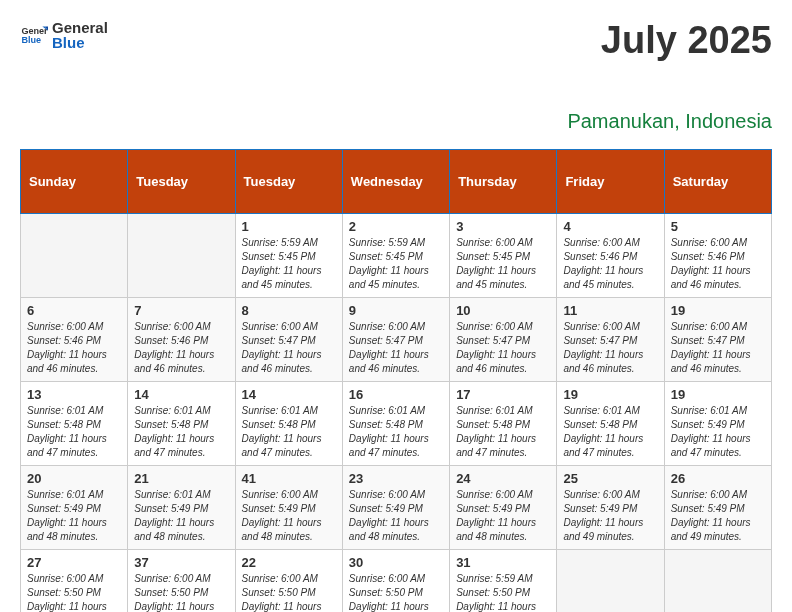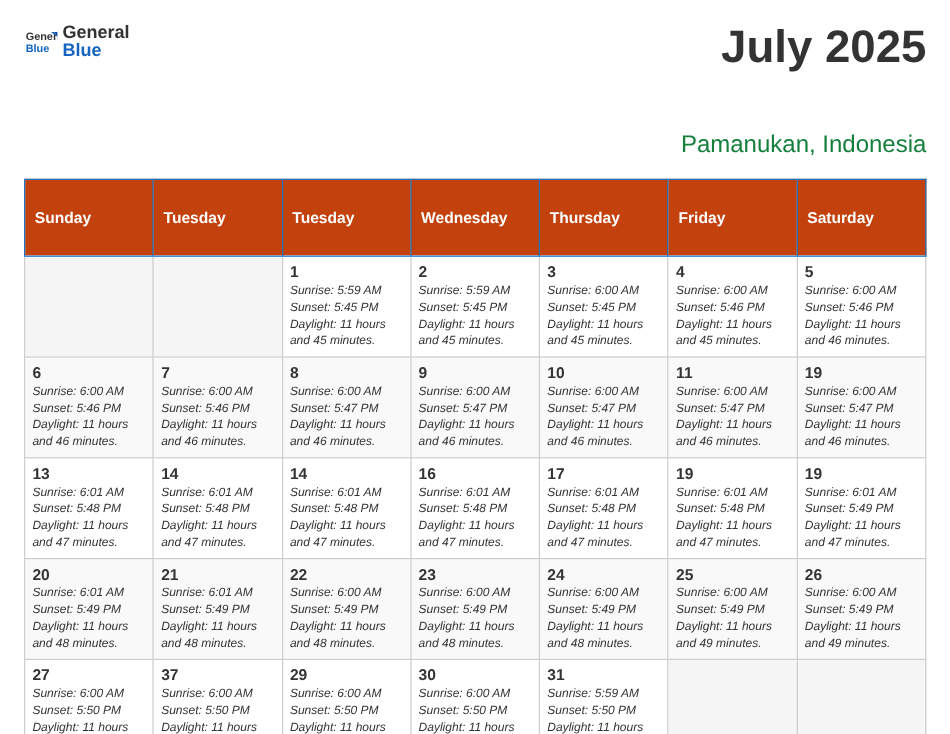--- a/index.html
+++ b/index.html
@@ -204,21 +204,21 @@
       <tr>
         <td>
           <span class="day-number">20</span>
           <div class="day-info">Sunrise: 6:01 AM<br>Sunset: 5:49 PM<br>Daylight: 11 hours and 48 minutes.</div>
         </td>
         <td>
           <span class="day-number">21</span>
           <div class="day-info">Sunrise: 6:01 AM<br>Sunset: 5:49 PM<br>Daylight: 11 hours and 48 minutes.</div>
         </td>
         <td>
-          <span class="day-number">22</span>
+          <span class="day-number">41</span>
           <div class="day-info">Sunrise: 6:00 AM<br>Sunset: 5:49 PM<br>Daylight: 11 hours and 48 minutes.</div>
         </td>
         <td>
           <span class="day-number">23</span>
           <div class="day-info">Sunrise: 6:00 AM<br>Sunset: 5:49 PM<br>Daylight: 11 hours and 48 minutes.</div>
         </td>
         <td>
           <span class="day-number">24</span>
           <div class="day-info">Sunrise: 6:00 AM<br>Sunset: 5:49 PM<br>Daylight: 11 hours and 48 minutes.</div>
         </td>
@@ -234,21 +234,21 @@
       <tr>
         <td>
           <span class="day-number">27</span>
           <div class="day-info">Sunrise: 6:00 AM<br>Sunset: 5:50 PM<br>Daylight: 11 hours and 49 minutes.</div>
         </td>
         <td>
           <span class="day-number">37</span>
           <div class="day-info">Sunrise: 6:00 AM<br>Sunset: 5:50 PM<br>Daylight: 11 hours and 49 minutes.</div>
         </td>
         <td>
-          <span class="day-number">29</span>
+          <span class="day-number">22</span>
           <div class="day-info">Sunrise: 6:00 AM<br>Sunset: 5:50 PM<br>Daylight: 11 hours and 49 minutes.</div>
         </td>
         <td>
           <span class="day-number">30</span>
           <div class="day-info">Sunrise: 6:00 AM<br>Sunset: 5:50 PM<br>Daylight: 11 hours and 50 minutes.</div>
         </td>
         <td>
           <span class="day-number">31</span>
           <div class="day-info">Sunrise: 5:59 AM<br>Sunset: 5:50 PM<br>Daylight: 11 hours and 50 minutes.</div>
         </td>

